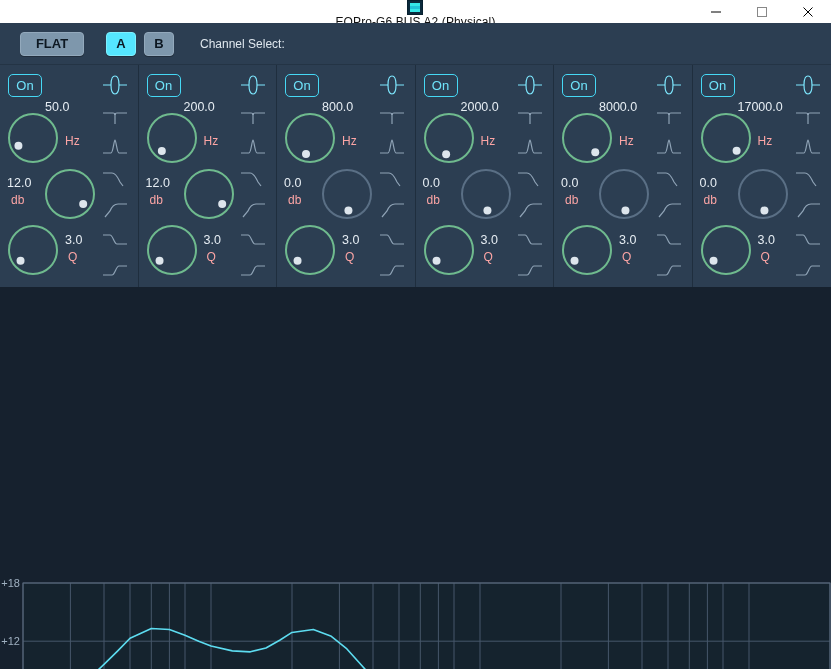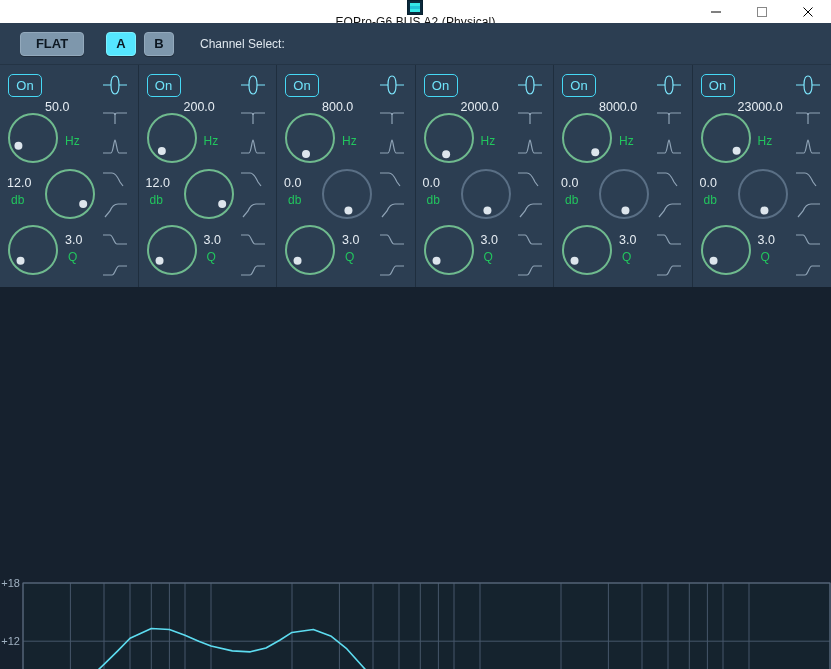--- a/index.html
+++ b/index.html
@@ -109,21 +109,21 @@
     position: absolute; width: 8px; height: 8px; border-radius: 50%;
     background: #dde5ec;
     left: 50%; top: 50%;
     margin-left: -4px; margin-top: -4px;
   }
   .knob-val {
     position: absolute; color: #e6edf3; font-size: 12.5px;
     white-space: nowrap;
   }
   .knob-unit {
-    position: absolute; color: #22c55e; font-size: 12px; text-align: center;
+    position: absolute; color: #fca5a5; font-size: 12px; text-align: center;
   }
 
   
   .blk-freq { left: 5px; top: 41px; }
   .blk-freq .knob { left: 3px; top: 7px; }
   .blk-gain { left: 5px; top: 97px; }
   .blk-gain .knob { left: 40px; top: 7px; }
   .blk-q    { left: 5px; top: 153px; }
   .blk-q .knob { left: 3px; top: 7px; }
 
@@ -525,21 +525,21 @@
         </div>
       </div>
     </div>
     <div class="band">
       <div class="band-left">
         <div class="on-btn">On</div>
         <div class="knob-row blk-freq">
           <div class="knob">
             <div class="dot" style="transform: translate(10.61px, 12.64px);"></div>
           </div>
-          <div class="knob-val" style="left: 40px; top: -6px;">23000.0</div>
+          <div class="knob-val" style="left: 40px; top: -6px;">17000.0</div>
           <div class="knob-unit" style="left: 60px; top: 28px;">Hz</div>
         </div>
         <div class="knob-row blk-gain">
           <div class="knob off">
             <div class="dot" style="transform: translate(1.44px, 16.44px);"></div>
           </div>
           <div class="knob-val" style="left: 2px; top: 14px;">0.0</div>
           <div class="knob-unit" style="left: 6px; top: 31px;">db</div>
         </div>
         <div class="knob-row blk-q">

